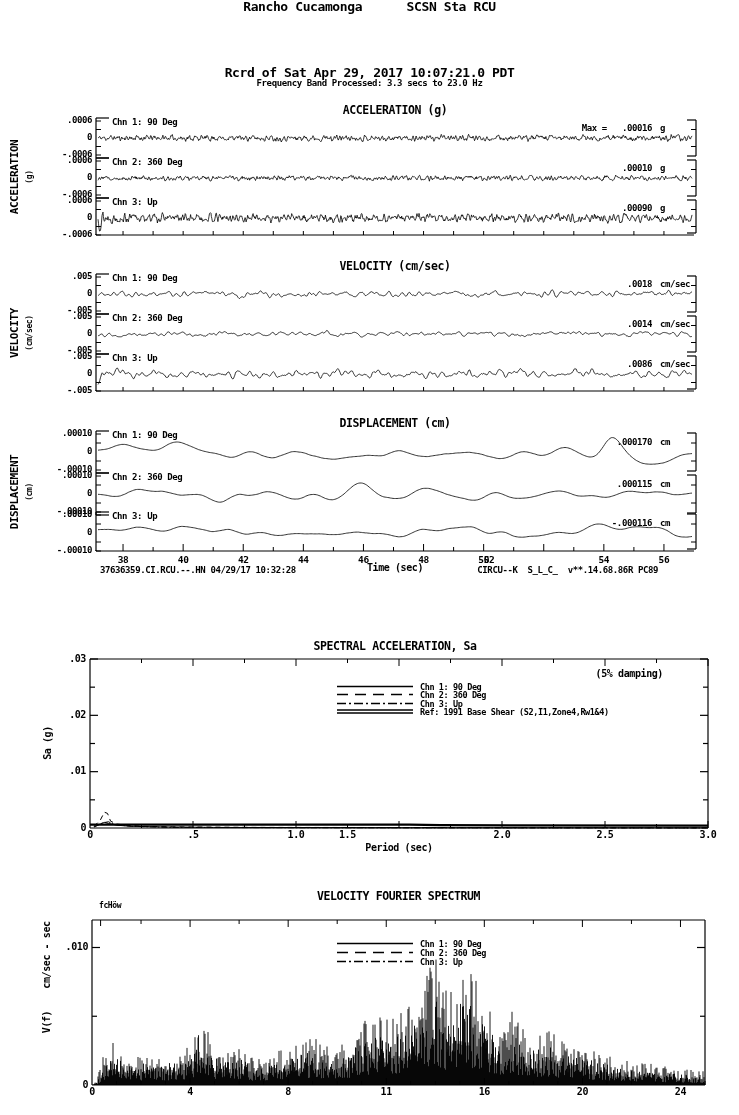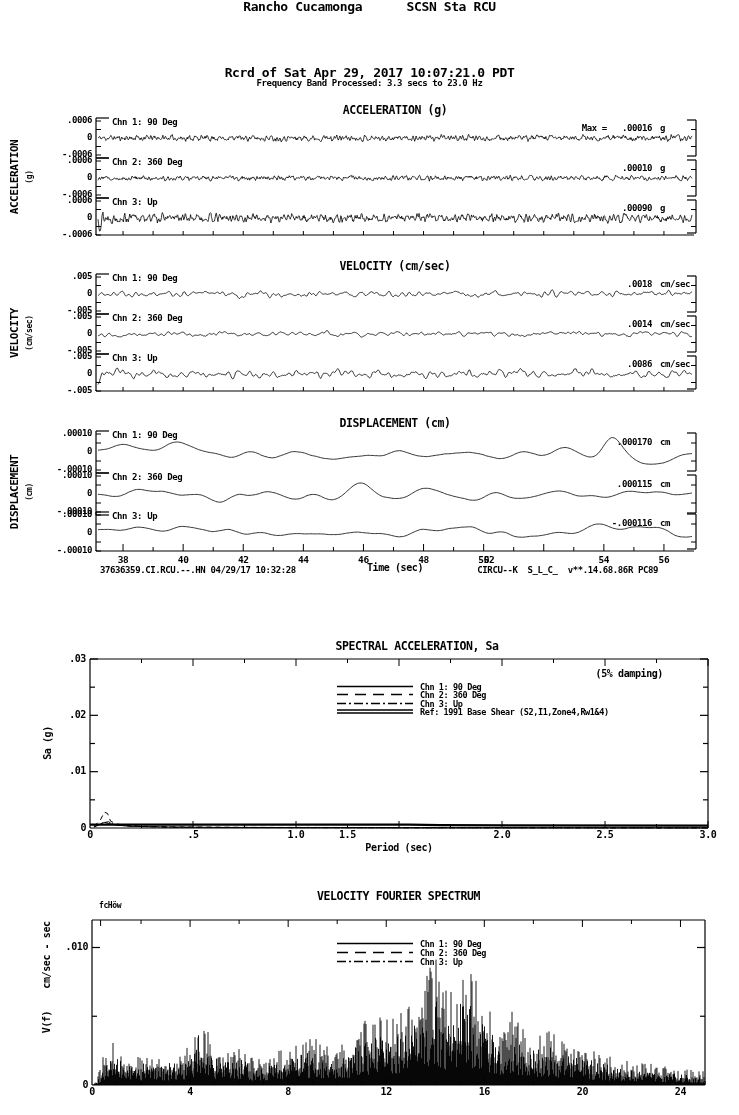--- a/index.html
+++ b/index.html
@@ -302,21 +302,21 @@
       </g>
     </svg>
 
   <div class="t hdrBig ctr" style="left:0;top:54;width:739px;">Rancho Cucamonga      SCSN Sta RCU</div>
   <div class="t hdrBig ctr" style="left:0;top:66px;width:739px;">Rcrd of Sat Apr 29, 2017 10:07:21.0 PDT</div>
   <div class="t hdrSm ctr" style="left:0;top:79px;width:739px;">Frequency Band Processed: 3.3 secs to 23.0 Hz</div>
 
   <div class="t ptitle ctr" style="left:96px;top:105px;width:598px;">ACCELERATION (g)</div>
   <div class="t ptitle ctr" style="left:96px;top:261px;width:598px;">VELOCITY (cm/sec)</div>
   <div class="t ptitle ctr" style="left:96px;top:418px;width:598px;">DISPLACEMENT (cm)</div>
-  <div class="t ptitle ctr" style="left:108px;top:641px;width:618px;text-align:center;">SPECTRAL ACCELERATION, Sa</div>
+  <div class="t ptitle ctr" style="left:86px;top:641px;width:618px;text-align:center;">SPECTRAL ACCELERATION, Sa</div>
   <div class="t ptitle ctr" style="left:92px;top:891px;width:613px;">VELOCITY FOURIER SPECTRUM</div>
 
   <div class="t vrot fs11" style="left:14px;top:177px;">ACCELERATION</div>
   <div class="t vrot fs8" style="left:30px;top:177px;">(g)</div>
   <div class="t vrot fs11" style="left:14px;top:333px;">VELOCITY</div>
   <div class="t vrot fs8" style="left:30px;top:333px;">(cm/sec)</div>
   <div class="t vrot fs11" style="left:14px;top:492px;">DISPLACEMENT</div>
   <div class="t vrot fs8" style="left:30px;top:492px;">(cm)</div>
   <div class="t vrot fs10" style="left:48px;top:743px;">Sa (g)</div>
   <div class="t vrot fs10" style="left:47px;top:955px;">cm/sec - sec</div>
@@ -403,21 +403,21 @@
       <span class="t" style="font-size: 10px; left: 236px; width: 120px; text-align: center; top: 830px;">1.0</span>
       <span class="t" style="font-size: 10px; left: 339px; width: 120px; top: 830px;">1.5</span>
       <span class="t" style="font-size: 10px; left: 442px; width: 120px; text-align: center; top: 830px;">2.0</span>
       <span class="t" style="font-size: 10px; left: 545px; width: 120px; text-align: center; top: 830px;">2.5</span>
       <span class="t" style="font-size: 10px; left: 648px; width: 120px; text-align: center; top: 830px;">3.0</span>
       <span class="t" style="font-size: 10px; right: 651px; top: 1080px;">0</span>
       <span class="t" style="font-size: 10px; right: 651px; top: 942px;">.010</span>
       <span class="t" style="font-size: 10px; left: 32px; width: 120px; text-align: center; top: 1087px;">0</span>
       <span class="t" style="font-size: 10px; left: 130.08px; width: 120px; text-align: center; top: 1087px;">4</span>
       <span class="t" style="font-size: 10px; left: 228.16px; width: 120px; text-align: center; top: 1087px;">8</span>
-      <span class="t" style="font-size: 10px; left: 326.24px; width: 120px; text-align: center; top: 1087px;">12</span>
+      <span class="t" style="font-size: 10px; left: 326.24px; width: 120px; text-align: center; top: 1087px;">11</span>
       <span class="t" style="font-size: 10px; left: 424.32px; width: 120px; text-align: center; top: 1087px;">16</span>
       <span class="t" style="font-size: 10px; left: 522.4px; width: 120px; text-align: center; top: 1087px;">20</span>
       <span class="t" style="font-size: 10px; left: 620.48px; width: 120px; text-align: center; top: 1087px;">24</span>
     </div>
   <div id="sa-legend">
       <div class="legend-row" style="left: 336px; top: 682px; width: 330px;">
         <svg width="78" height="9" class="legend-line">
           <line x1="1" y1="4.5" x2="77" y2="4.5" stroke="#000" stroke-width="1.3"></line>
         </svg>
         <span class="legend-label">Chn 1: 90 Deg</span>

